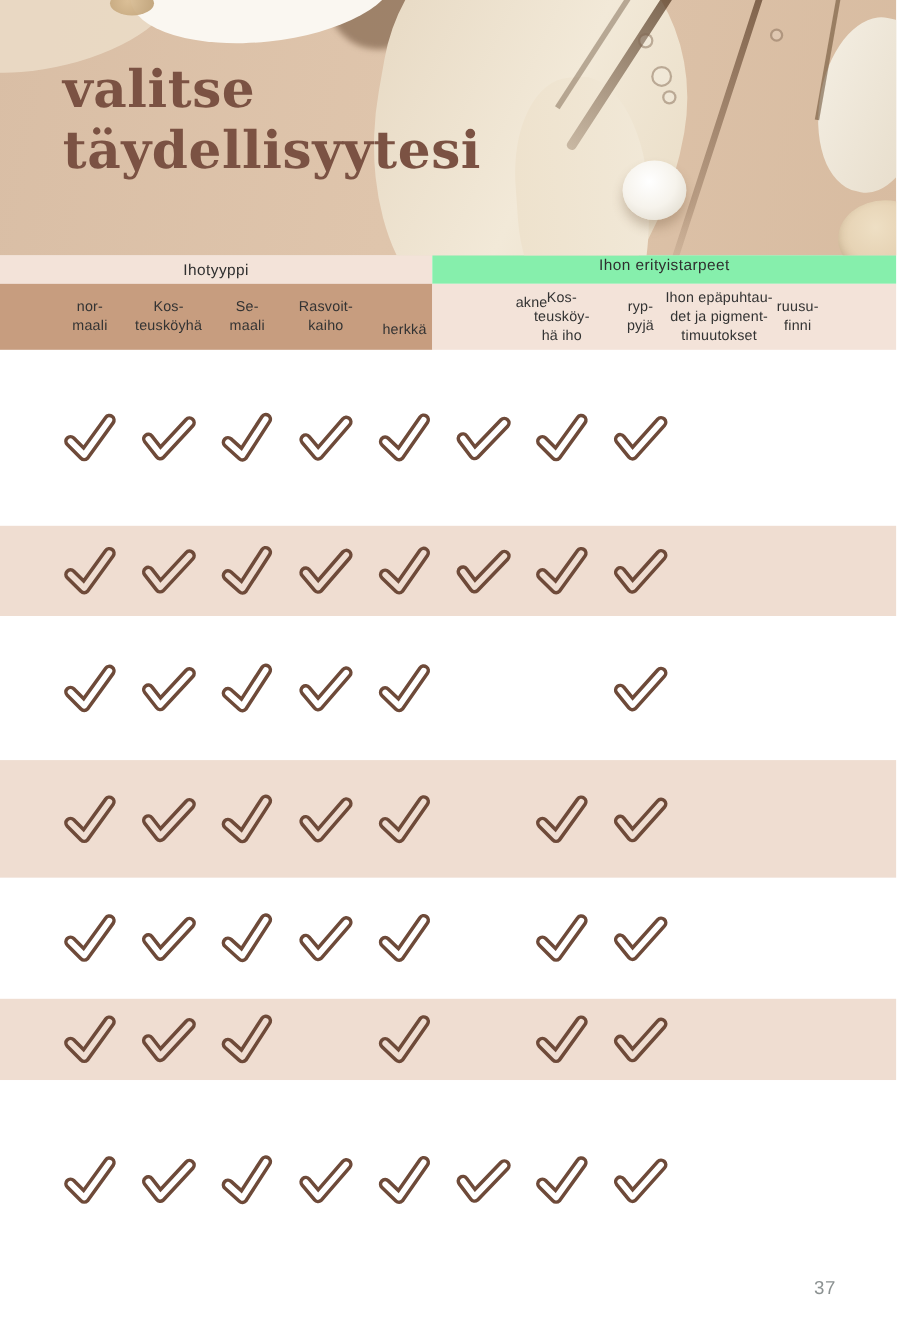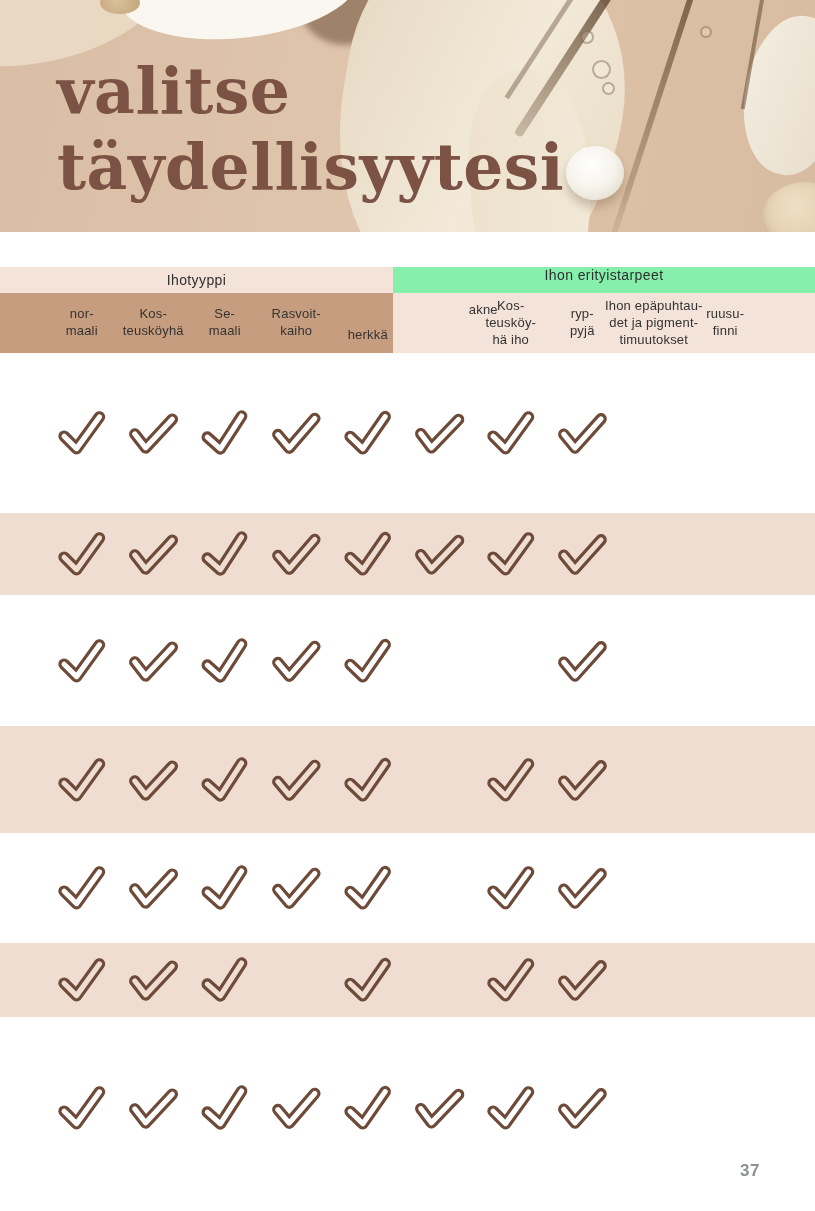--- a/index.html
+++ b/index.html
@@ -34,27 +34,27 @@
   .s-br-droplet{left:762px;top:182px;width:85px;height:70px;border-radius:50%;background:radial-gradient(circle at 40% 35%,#eedfc4,#dcc3a0);box-shadow:inset 0 -4px 8px rgba(120,90,60,.25);}
   .bubble{position:absolute;border:2px solid rgba(104,76,50,.4);border-radius:50%;background:rgba(255,255,255,.15);}
   .b1{left:580px;top:30px;width:10px;height:10px;}
   .b2{left:592px;top:60px;width:15px;height:15px;}
   .b3{left:602px;top:82px;width:9px;height:9px;}
   .b4{left:700px;top:26px;width:8px;height:8px;}
 
   .hero h1{
     position:absolute;left:57px;top:54px;margin:0;z-index:5;
     font-family:"DejaVu Serif","Liberation Serif",serif;
-    font-weight:bold;font-size:63px;line-height:1.2;letter-spacing:.5px;
+    font-weight:bold;font-size:47px;line-height:1.2;letter-spacing:.5px;
     color:#7b5243;
   }
   .hero h1 span{display:block;}
 
   
-  .group-band{display:flex;width:815px;height:26px;margin-top:35px;}
+  .group-band{display:flex;width:815px;height:26px;}
   .gb-left{width:393px;background:#f3e3d9;display:flex;align-items:center;justify-content:center;}
   .gb-right{flex:1;background:#86efac;display:flex;align-items:flex-start;justify-content:center;}
   .group-band .g-label{font-size:14px;color:#2f2f2f;letter-spacing:.4px;}
 
   .cols-band{position:relative;width:815px;height:60px;}
   .cb-left{position:absolute;left:0;top:0;width:393px;height:60px;background:#c79d7f;}
   .cb-right{position:absolute;left:393px;top:0;right:0;height:60px;background:#f3e3d9;}
   .cols-grid{position:absolute;left:0;top:0;width:815px;height:60px;display:flex;padding:0 54px 0 46px;box-sizing:border-box;}
   .col-label{flex:1;position:relative;}
   .col-label .lines{
@@ -89,21 +89,21 @@
   .cell:nth-child(3) .check{transform:rotate(-5deg);}
   .cell:nth-child(4) .check{transform:rotate(3deg);}
   .cell:nth-child(5) .check{transform:rotate(-3deg);}
   .cell:nth-child(6) .check{transform:rotate(6deg);}
   .cell:nth-child(7) .check{transform:rotate(-2deg);}
   .cell:nth-child(8) .check{transform:rotate(4deg);}
 
   
   .page-number{
     position:absolute;right:55px;bottom:30px;
-    font-size:17px;font-weight:bold;color:#8b9191;letter-spacing:.5px;
+    font-size:17px;font-weight:normal;color:#8b9191;letter-spacing:.5px;
   }
 </style>
 </head>
 <body>
 
 <div class="page">
 
   <header class="hero">
     <div class="shape s-left-smear"></div>
     <div class="shape s-blob-shadow"></div>

